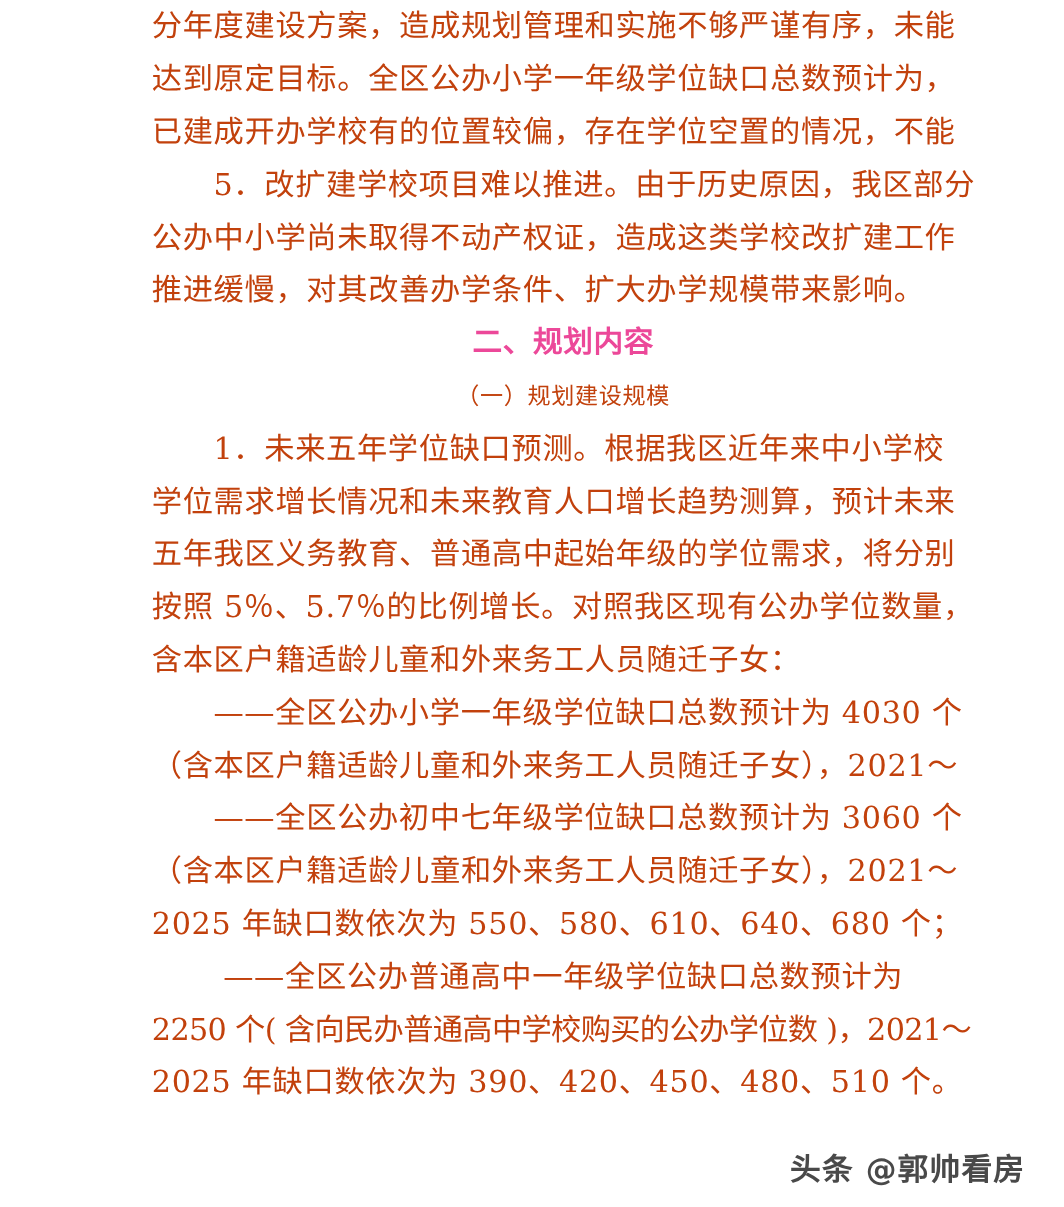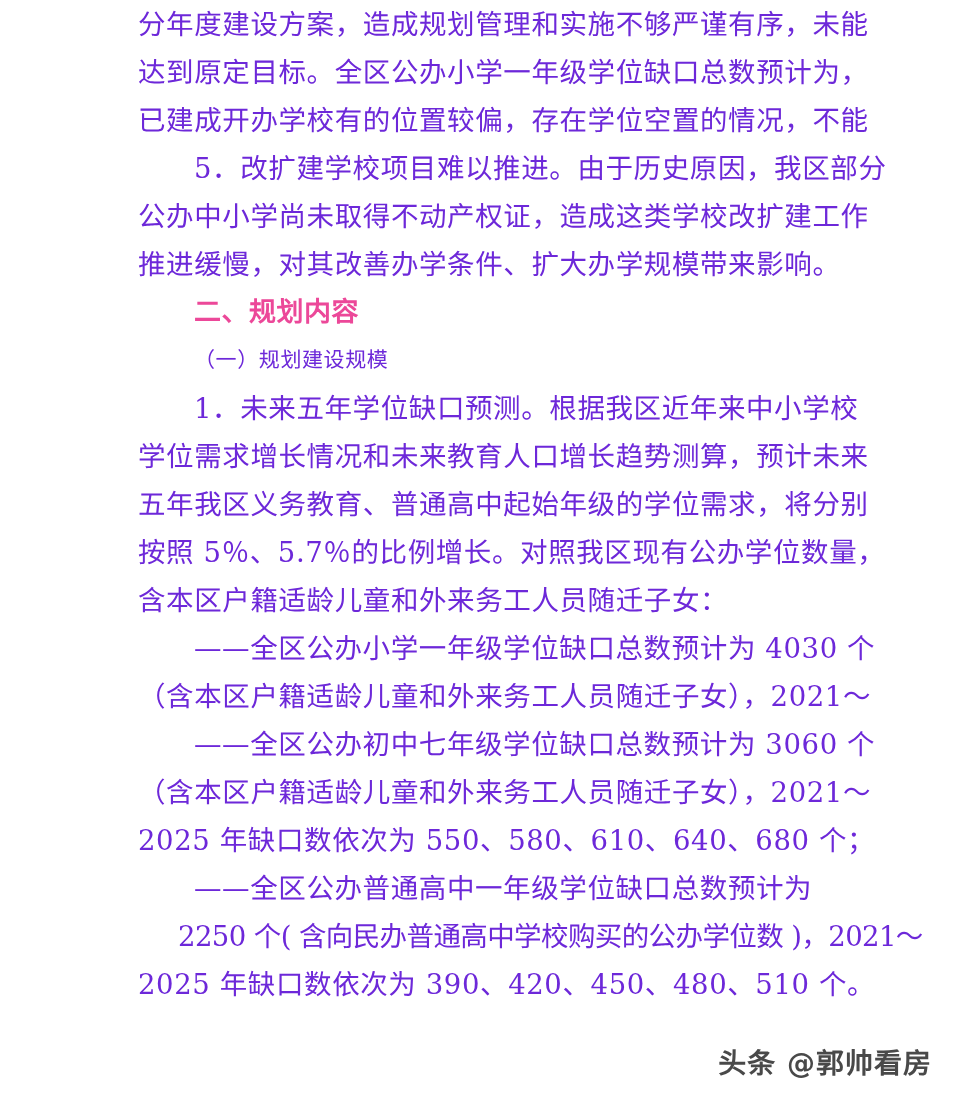--- a/index.html
+++ b/index.html
@@ -26,37 +26,37 @@
     width: 692px;
   }
 
   
   .line {
     height: 48px;
     line-height: 48px;
     white-space: nowrap;
     font-size: 27.5px;
     letter-spacing: 0.6px;
-    color: #6d28d9;
+    color: #c2410c;
   }
 
   
   .line.flush {
     padding-left: 0;
   }
 
   
   .line.indent {
     padding-left: 56px;
+    text-align: center;
   }
 
   
   .line.tight {
     letter-spacing: -0.6px;
-    margin-left: 40px;
   }
 
   
   .line.heading {
     font-family: "DejaVu Sans", "Liberation Sans", sans-serif;
     font-weight: 700;
     font-size: 27px;
     letter-spacing: 0.5px;
     color: #ec4899;
   }

